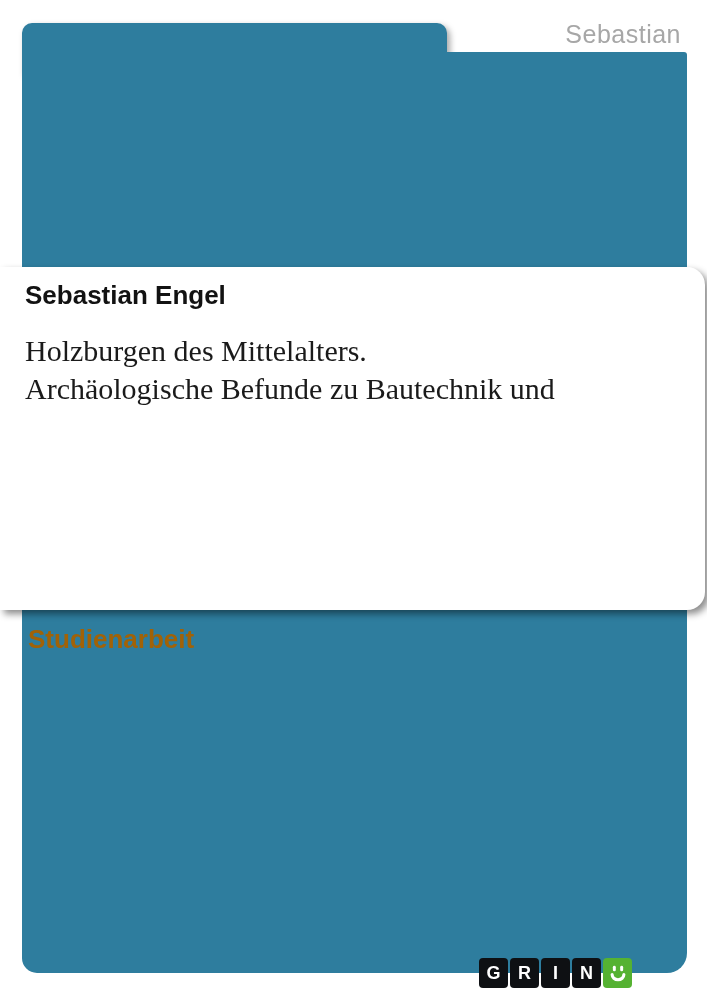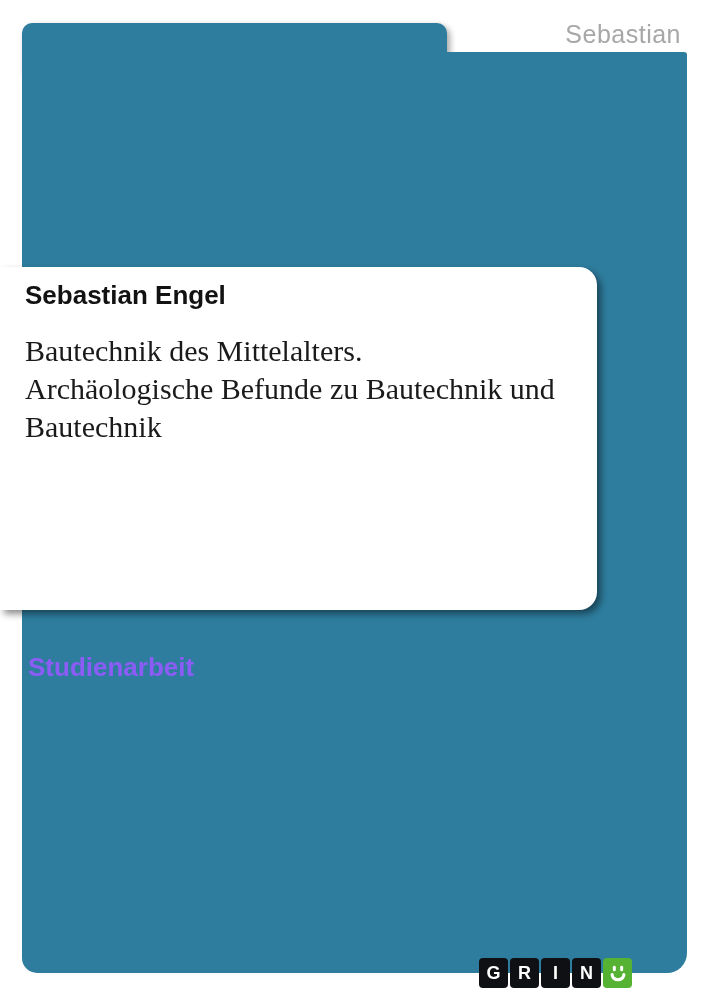--- a/index.html
+++ b/index.html
@@ -29,21 +29,21 @@
   .category {
     position: absolute;
     top: 20px; right: 26px;
     font-size: 25px;
     letter-spacing: 0.5px;
     color: var(--category-gray, #a7a7a7);
   }
   .card {
     position: absolute;
     left: 0; top: 267px;
-    width: 597px; height: 343px;
+    width: 705px; height: 343px;
     box-sizing: border-box;
     padding: 13px 30px 0 25px;
     background: var(--background, #ffffff);
     border-radius: 0 18px 18px 0;
     box-shadow: 4px 4px 7px rgba(0,0,0,0.45);
   }
   .author {
     font-size: 26px;
     font-weight: bold;
     color: #121212;
@@ -52,24 +52,24 @@
     margin: 21px 0 0 0;
     font-family: "Liberation Serif", serif;
     font-weight: normal;
     font-size: 30px;
     line-height: 38px;
     color: var(--text-black, #1a1a1a);
   }
   .title .tl { display: block; }
   .doctype {
     position: absolute;
-    left: 28px; top: 652px;
+    left: 28px; top: 624px;
     font-size: 26px;
     font-weight: bold;
-    color: #8b5cf6;
+    color: #a16207;
   }
   .logo {
     position: absolute;
     left: 479px; top: 958px;
     display: flex;
     gap: 2px;
   }
   .tile {
     width: 29px; height: 30px;
     border-radius: 4px;
@@ -90,23 +90,22 @@
 <div class="page">
 
   <div class="tab"></div>
   <div class="panel"></div>
 
   <div class="category">Sebastian</div>
 
   <div class="card">
     <div class="author">Sebastian Engel</div>
     <h1 class="title">
-      <span class="tl">Bautechnik des Mittelalters.</span>
+      <span class="tl">Holzburgen des Mittelalters.</span>
       <span class="tl">Archäologische Befunde zu Bautechnik und</span>
-      <span class="tl">Bautechnik</span>
     </h1>
   </div>
 
   <div class="doctype">Studienarbeit</div>
 
   <div class="logo">
     <span class="tile">G</span>
     <span class="tile">R</span>
     <span class="tile">I</span>
     <span class="tile">N</span>

